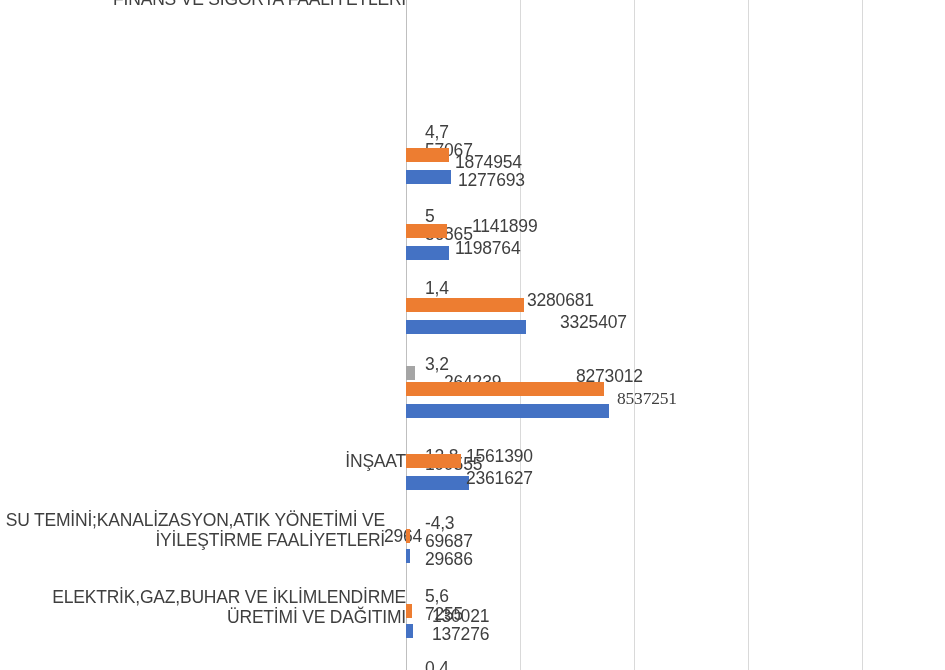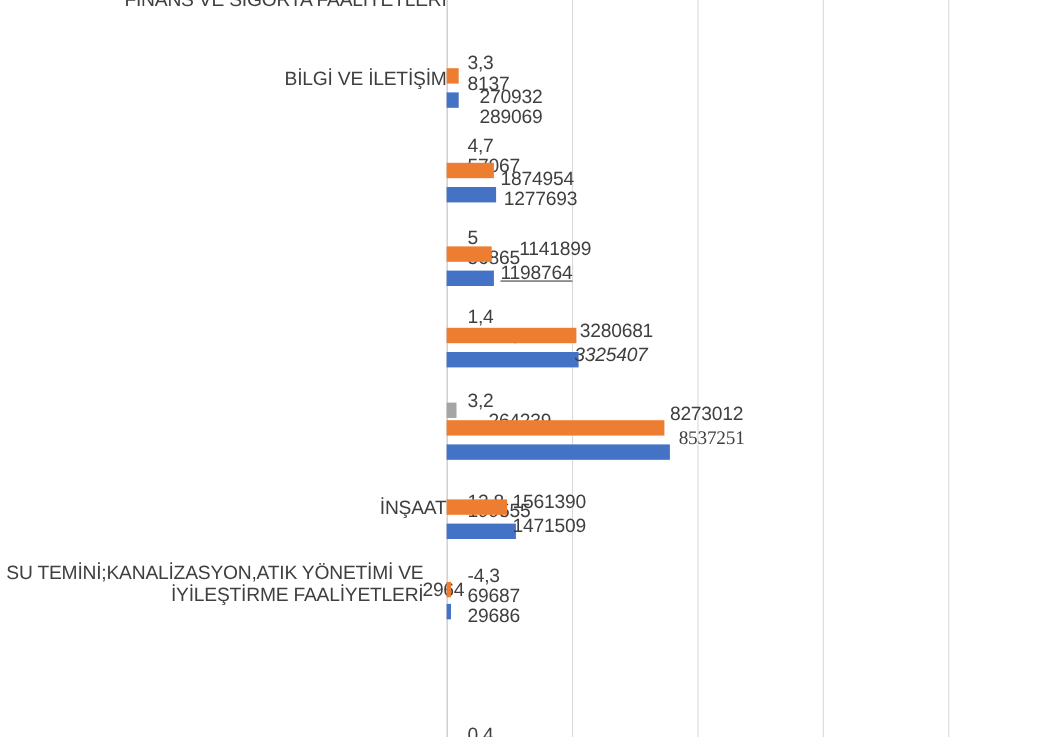--- a/index.html
+++ b/index.html
@@ -93,100 +93,100 @@
       <div class="cat-label" style="top:20px;">FİNANS VE SİGORTA FAALİYETLERİ</div>
 
       <div class="bars" style="top:-6px;">
         
         
       </div>
 
       <div class="dlabel" style="left:425px; top:11px;">208456</div>
     </div>
 
-    <div class="cat-row" style="top:38px; height:66px;">
-      <div class="cat-label" style="top:24px;">BİLGİ VE İLETİŞİM</div>
-      <div class="dlabel" style="left:425px; top:9px;">3,3</div>
-      <div class="dlabel" style="left:425px; top:28px;">8137</div>
-      <div class="bars" style="top:24px;">
-        <div class="bar s1" style="top:0px;  width:11px;"></div>
-        <div class="bar s0" style="top:22px; width:11px;"></div>
-      </div>
-      <div class="dlabel" style="left:436px; top:40px;">270932</div>
-      <div class="dlabel" style="left:436px; top:58px;">289069</div>
-    </div>
 
     <div class="cat-row" style="top:112px; height:70px;">
       <div class="dlabel" style="left:425px; top:10px;">4,7</div>
       <div class="dlabel" style="left:425px; top:28px;">57067</div>
       <div class="bars" style="top:36px;">
         <div class="bar s1" style="top:0px;  width:43px;"></div>
         <div class="bar s0" style="top:22px; width:45px;"></div>
       </div>
       <div class="dlabel" style="left:455px; top:40px;">1874954</div>
       <div class="dlabel" style="left:458px; top:58px;">1277693</div>
     </div>
 
     <div class="cat-row" style="top:200px; height:66px;">
       <div class="dlabel" style="left:425px; top:6px;">5</div>
       <div class="dlabel" style="left:425px; top:24px;">56865</div>
       <div class="bars" style="top:24px;">
         <div class="bar s1" style="top:0px;  width:41px;"></div>
         <div class="bar s0" style="top:22px; width:43px;"></div>
       </div>
       <div class="dlabel" style="left:472px; top:16px;">1141899</div>
-      <div class="dlabel" style="left:455px; top:38px;text-decoration:underline;">1198764</div>
+      <div class="dlabel" style="left:455px; top:38px;">1198764</div>
     </div>
 
     <div class="cat-row" style="top:276px; height:66px;">
       <div class="dlabel" style="left:425px; top:2px;">1,4</div>
       <div class="dlabel" style="left:425px; top:20px;">44726</div>
       <div class="bars" style="top:22px;">
         <div class="bar s1" style="top:0px;  width:118px;"></div>
         <div class="bar s0" style="top:22px; width:120px;"></div>
       </div>
       <div class="dlabel" style="left:527px; top:14px;">3280681</div>
-      <div class="dlabel" style="left:522px; top:36px;font-style:italic;">3325407</div>
+      <div class="dlabel" style="left:560px; top:36px;">3325407</div>
     </div>
 
     <div class="cat-row" style="top:350px; height:70px;">
       <div class="dlabel" style="left:425px; top:4px;">3,2</div>
       <div class="dlabel" style="left:444px; top:22px;">264239</div>
       <div class="bars" style="top:16px;">
         <div class="bar s2" style="top:0px;  width:9px;"></div>
         <div class="bar s1" style="top:16px; width:198px;"></div>
         <div class="bar s0" style="top:38px; width:203px;"></div>
       </div>
-      <div class="dlabel" style="left:609px; top:16px;">8273012</div>
+      <div class="dlabel" style="left:576px; top:16px;">8273012</div>
       <div class="dlabel" style="left:617px; top:38px;font-family:Liberation Serif, serif;">8537251</div>
     </div>
 
     <div class="cat-row" style="top:430px; height:66px;">
       <div class="cat-label" style="top:22px;">İNŞAAT</div>
       <div class="dlabel" style="left:425px; top:16px;text-align:right;">12,8</div>
       <div class="dlabel" style="left:425px; top:24px;">199555</div>
       <div class="bars" style="top:24px;">
         <div class="bar s1" style="top:0px;  width:55px;"></div>
         <div class="bar s0" style="top:22px; width:63px;"></div>
       </div>
       <div class="dlabel" style="left:466px; top:16px;">1561390</div>
-      <div class="dlabel" style="left:466px; top:38px;">1471509</div>
+      <div class="dlabel" style="left:466px; top:38px;">2361627</div>
     </div>
 
     <div class="cat-row" style="top:505px; height:66px;">
       <div class="cat-label" style="right:560px; width:420px; top:6px;">SU TEMİNİ;KANALİZASYON,ATIK YÖNETİMİ VE İYİLEŞTİRME FAALİYETLERİ</div>
       <div class="dlabel" style="left:384px; top:21px;">2964</div>
       <div class="dlabel" style="left:425px; top:8px;text-align:center;">-4,3</div>
       <div class="bars" style="top:24px;">
         <div class="bar s1" style="top:0px;  width:4px;"></div>
         <div class="bar s0" style="top:20px; width:4px;"></div>
       </div>
       <div class="dlabel" style="left:425px; top:26px;">69687</div>
       <div class="dlabel" style="left:425px; top:44px;">29686</div>
     </div>
 
+    <div class="cat-row" style="top:580px; height:66px;">
+      <div class="cat-label" style="top:8px;">ELEKTRİK,GAZ,BUHAR VE İKLİMLENDİRME ÜRETİMİ VE DAĞITIMI</div>
+      <div class="dlabel" style="left:425px; top:6px;">5,6</div>
+      <div class="dlabel" style="left:425px; top:24px;">7255</div>
+      <div class="bars" style="top:24px;">
+        <div class="bar s1" style="top:0px;  width:6px;"></div>
+        <div class="bar s0" style="top:20px; width:7px;"></div>
+      </div>
+      <div class="dlabel" style="left:432px; top:26px;">130021</div>
+      <div class="dlabel" style="left:432px; top:44px;">137276</div>
+    </div>
 
     <div class="cat-row" style="top:650px; height:30px;">
       <div class="dlabel" style="left:425px; top:8px;">0,4</div>
     </div>
 
   </div>
 </div>
 
 </body></html>

